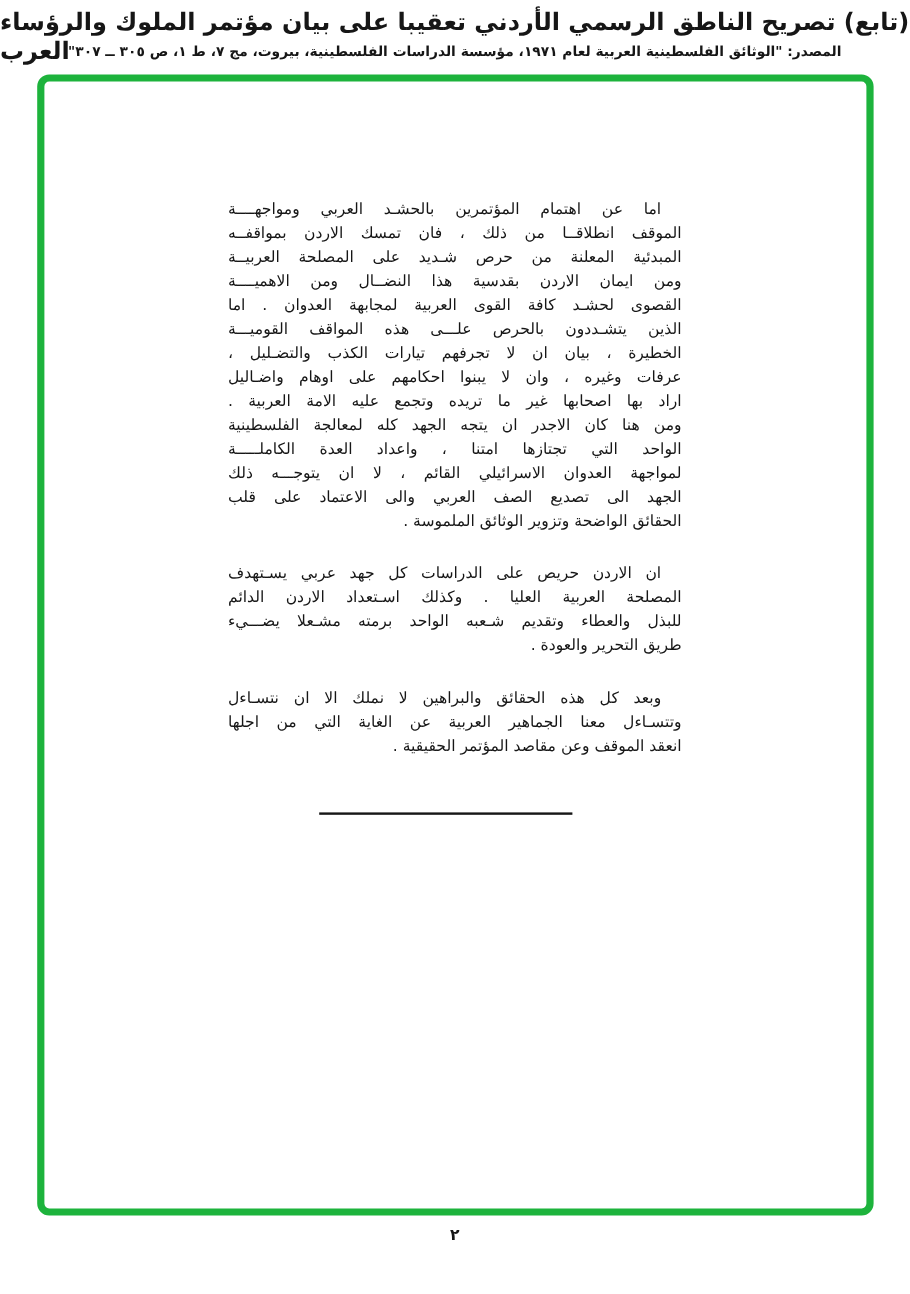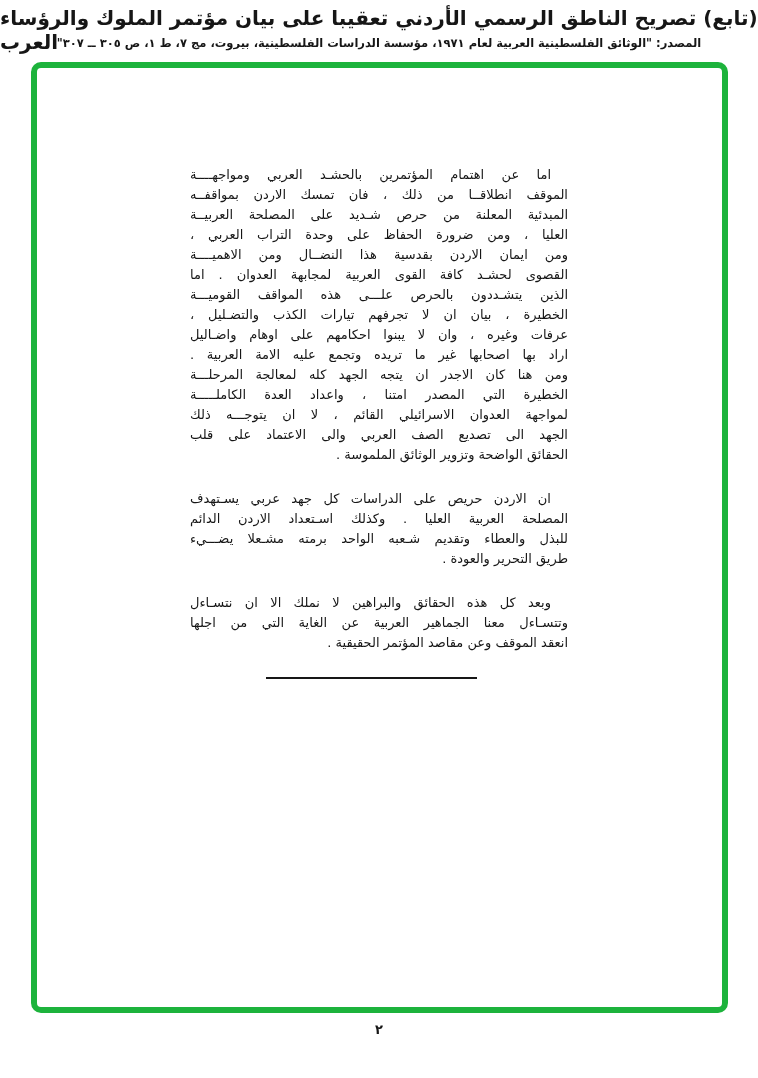--- a/index.html
+++ b/index.html
@@ -68,29 +68,28 @@
 <div class="doc-title">(تابع) تصريح الناطق الرسمي الأردني تعقيبا على بيان مؤتمر الملوك والرؤساء العرب</div>
 
 <div class="doc-source">المصدر: "الوثائق الفلسطينية العربية لعام ١٩٧١، مؤسسة الدراسات الفلسطينية، بيروت، مج ٧، ط ١، ص ٣٠٥ ــ ٣٠٧"</div>
 
 <div class="green-frame"></div>
 
 <div class="text-block">
     <div class="line indent">اما عن اهتمام المؤتمرين بالحشـد العربي ومواجهــــة</div>
     <div class="line">الموقف انطلاقــا من ذلك ، فان تمسك الاردن بمواقفــه</div>
     <div class="line">المبدئية المعلنة من حرص شـديد على المصلحة العربيــة</div>
-    <div class="line">العليا ، ومن ضرورة الحفاظ على وحدة التراب العربي ،</div>
     <div class="line">ومن ايمان الاردن بقدسية هذا النضــال ومن الاهميــــة</div>
     <div class="line">القصوى لحشـد كافة القوى العربية لمجابهة العدوان . اما</div>
     <div class="line">الذين يتشـددون بالحرص علـــى هذه المواقف القوميـــة</div>
     <div class="line">الخطيرة ، بيان ان لا تجرفهم تيارات الكذب والتضـليل ،</div>
     <div class="line">عرفات وغيره ، وان لا يبنوا احكامهم على اوهام واضـاليل</div>
     <div class="line">اراد بها اصحابها غير ما تريده وتجمع عليه الامة العربية .</div>
-    <div class="line">ومن هنا كان الاجدر ان يتجه الجهد كله لمعالجة المرحلـــة</div>
-    <div class="line">الخطيرة التي المصدر امتنا ، واعداد العدة الكاملـــــة</div>
+    <div class="line">ومن هنا كان الاجدر ان يتجه الجهد كله لمعالجة الفلسطينية</div>
+    <div class="line">الواحد التي تجتازها امتنا ، واعداد العدة الكاملـــــة</div>
     <div class="line">لمواجهة العدوان الاسرائيلي القائم ، لا ان يتوجـــه ذلك</div>
     <div class="line">الجهد الى تصديع الصف العربي والى الاعتماد على قلب</div>
     <div class="line short">الحقائق الواضحة وتزوير الوثائق الملموسة .</div>
     <div class="line indent">ان الاردن حريص على الدراسات كل جهد عربي يسـتهدف</div>
     <div class="line">المصلحة العربية العليا . وكذلك اسـتعداد الاردن الدائم</div>
     <div class="line">للبذل والعطاء وتقديم شـعبه الواحد برمته مشـعلا يضـــيء</div>
     <div class="line short">طريق التحرير والعودة .</div>
     <div class="line indent">وبعد كل هذه الحقائق والبراهين لا نملك الا ان نتسـاءل</div>
     <div class="line">وتتسـاءل معنا الجماهير العربية عن الغاية التي من اجلها</div>
     <div class="line short">انعقد الموقف وعن مقاصد المؤتمر الحقيقية .</div>

